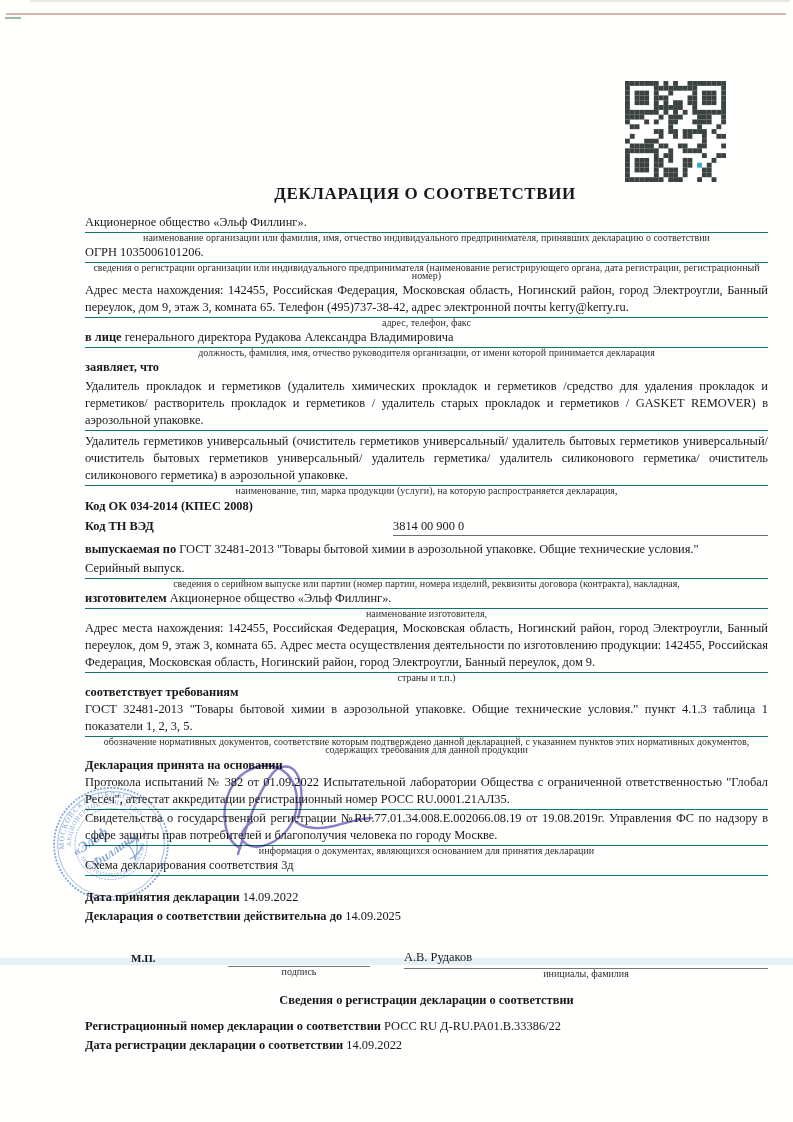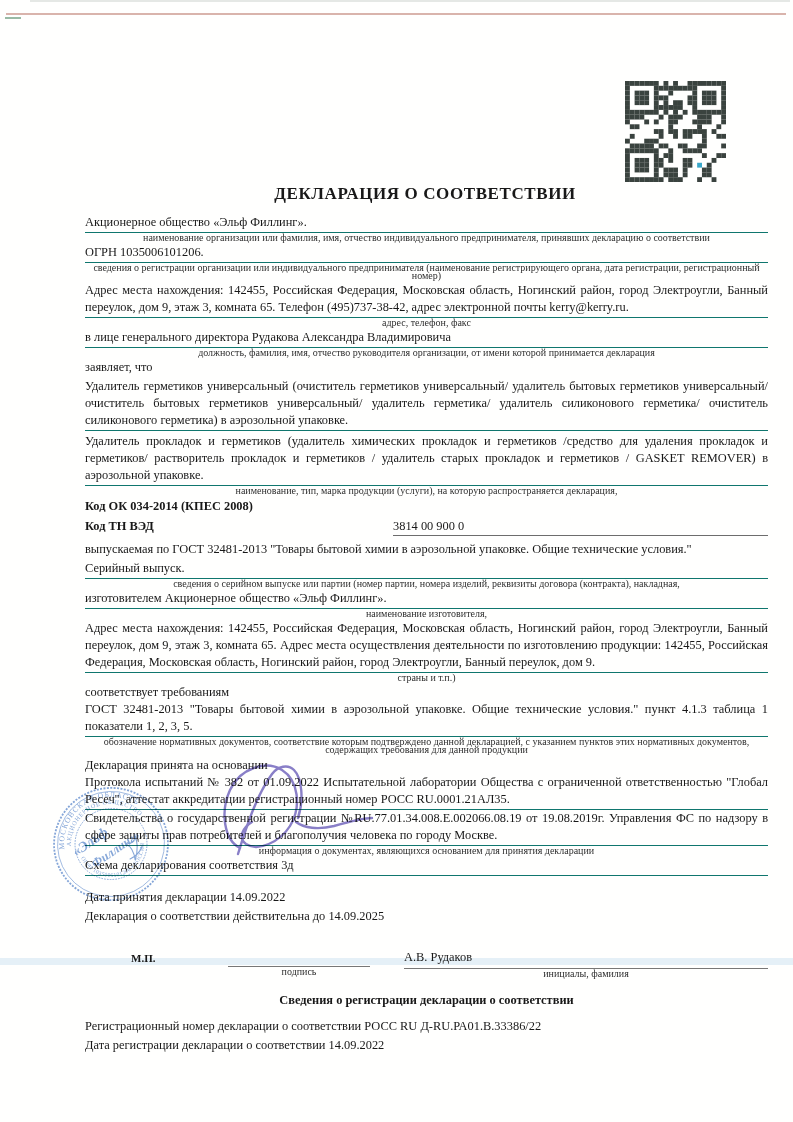--- a/index.html
+++ b/index.html
@@ -24,21 +24,21 @@
   }
 
   .content{position:absolute;left:85px;top:214px;width:683px;font-size:12.4px;line-height:17px;}
   .f{border-bottom:1px solid #0f766e;padding-bottom:1px;}
   .just{text-align:justify;}
   .cap{
     text-align:center;font-size:10px;line-height:8px;color:#2e2e2e;
     margin:1px 0 2px 0;
   }
   .cap2{margin-bottom:3px;}
-  .b{font-weight:normal;}
+  .b{font-weight:bold;}
   .ln{margin-top:2px;}
   .crow{display:flex;margin-top:3px;gap:40px;}
   .clabel{width:268px;font-weight:bold;}
   .cval{flex:1;border-bottom:1px solid #6d6d6d;}
   .sp{margin-top:5px;}
 
   .dates{margin-top:12px;}
   .dates div{line-height:19px;}
 
   .sigrow{display:flex;margin-top:10px;}
@@ -308,22 +308,22 @@
     <div class="cap">сведения о регистрации организации или индивидуального предпринимателя (наименование регистрирующего органа, дата регистрации, регистрационный номер)</div>
 
     <div class="f just">Адрес места нахождения: 142455, Российская Федерация, Московская область, Ногинский район, город Электроугли, Банный переулок, дом 9, этаж 3, комната 65. Телефон (495)737-38-42, адрес электронной почты kerry@kerry.ru.</div>
     <div class="cap">адрес, телефон, факс</div>
 
     <div class="f"><span class="b">в лице</span><span> генерального директора Рудакова Александра Владимировича</span></div>
     <div class="cap">должность, фамилия, имя, отчество руководителя организации, от имени которой принимается декларация</div>
 
     <div class="b ln">заявляет, что</div>
 
+    <div class="f just ln">Удалитель прокладок и герметиков (удалитель химических прокладок и герметиков /средство для удаления прокладок и герметиков/ растворитель прокладок и герметиков / удалитель старых прокладок и герметиков / GASKET REMOVER) в аэрозольной упаковке.</div>
     <div class="f just ln">Удалитель герметиков универсальный (очиститель герметиков универсальный/ удалитель бытовых герметиков универсальный/ очиститель бытовых герметиков универсальный/ удалитель герметика/ удалитель силиконового герметика/ очиститель силиконового герметика) в аэрозольной упаковке.</div>
-    <div class="f just ln">Удалитель прокладок и герметиков (удалитель химических прокладок и герметиков /средство для удаления прокладок и герметиков/ растворитель прокладок и герметиков / удалитель старых прокладок и герметиков / GASKET REMOVER) в аэрозольной упаковке.</div>
     <div class="cap">наименование, тип, марка продукции (услуги), на которую распространяется декларация,</div>
 
     <div class="crow">
       <span class="clabel">Код ОК 034-2014 (КПЕС 2008)</span>
     </div>
     <div class="crow">
       <span class="clabel">Код ТН ВЭД</span>
       <span class="cval">3814 00 900 0</span>
     </div>
 

